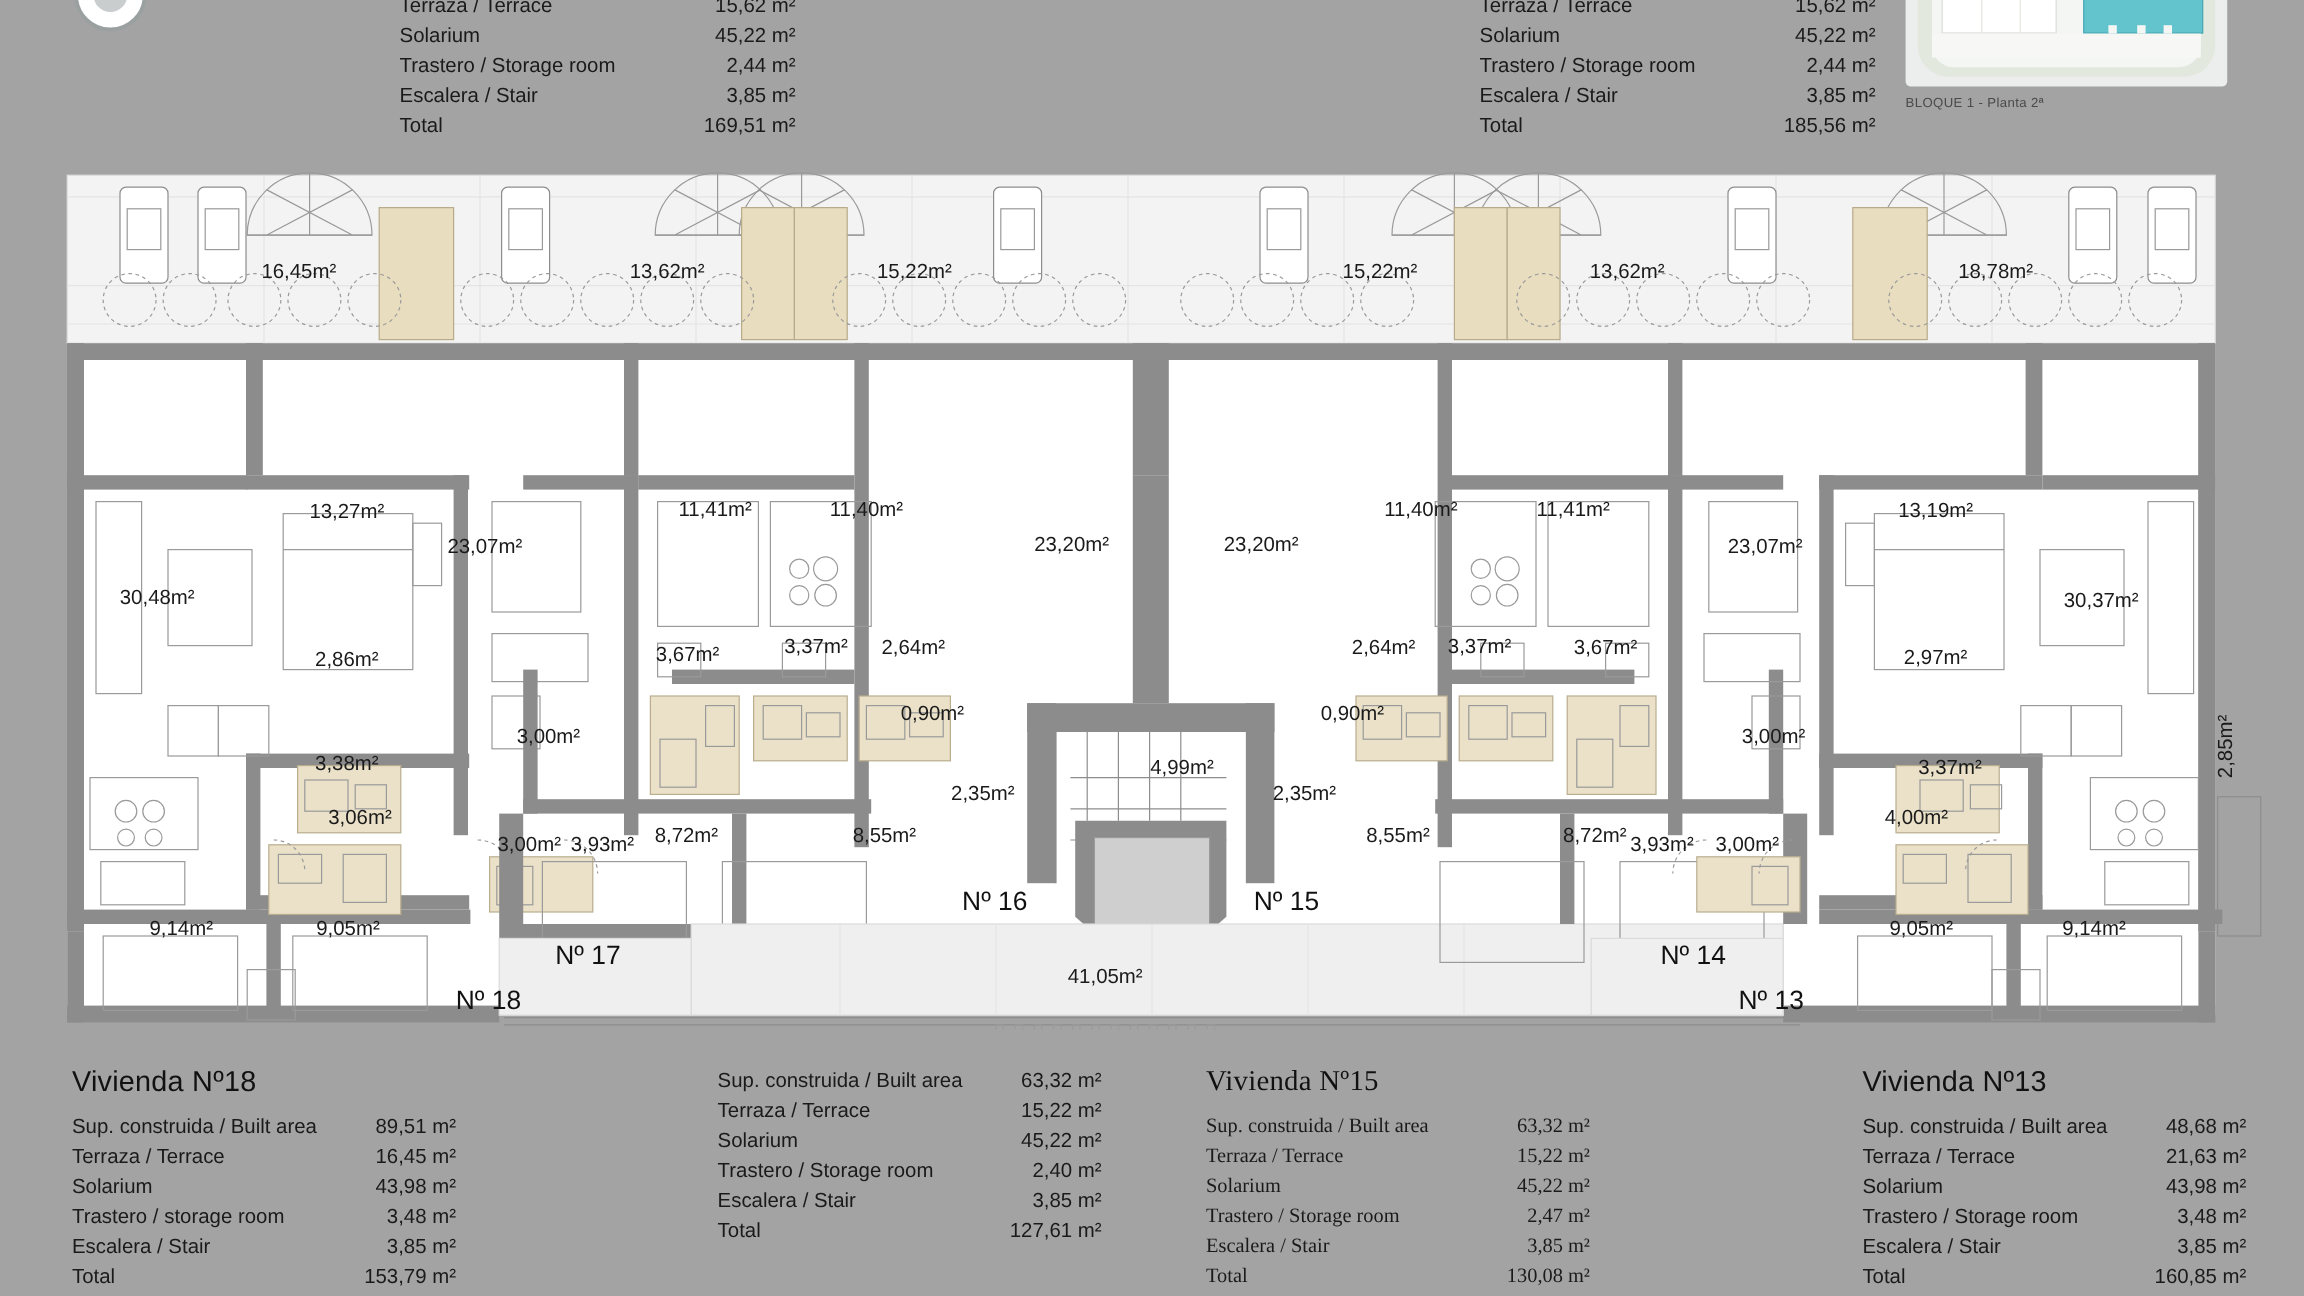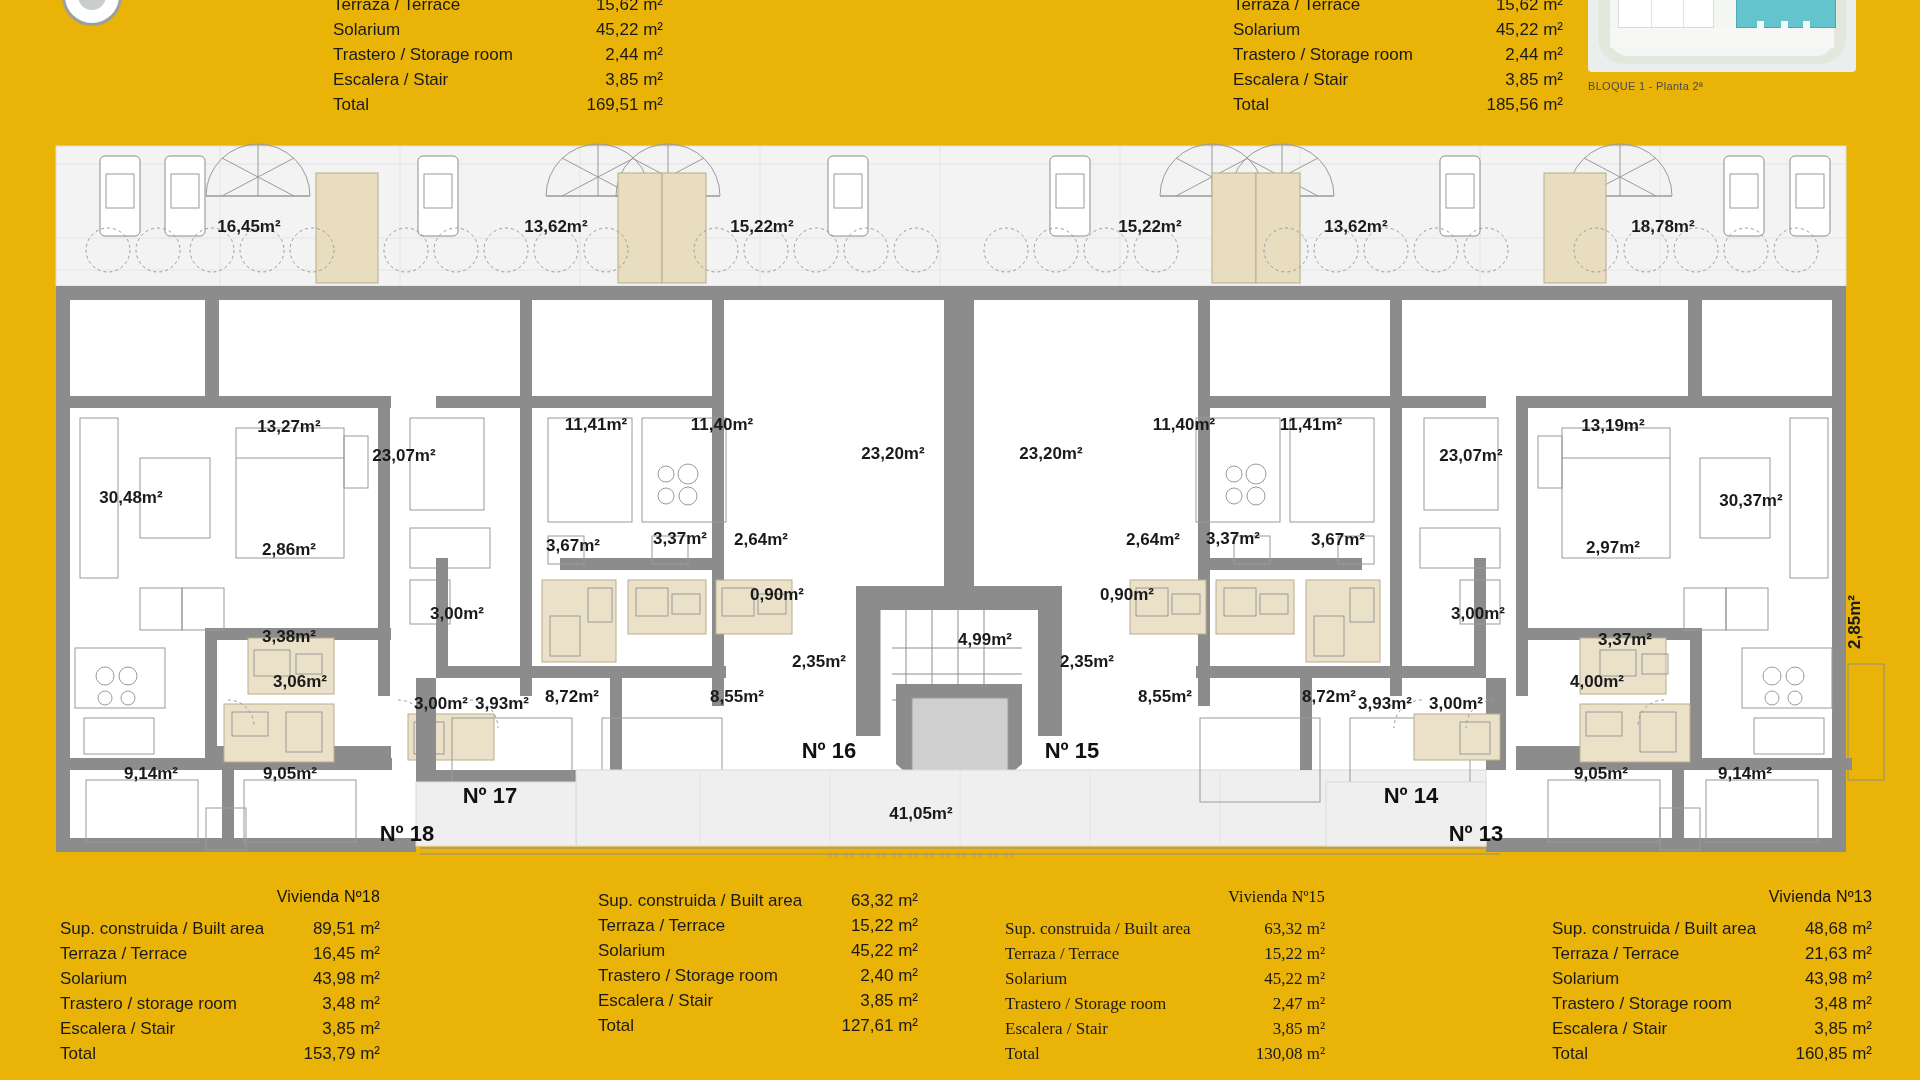--- a/index.html
+++ b/index.html
@@ -4,26 +4,26 @@
 <title>Floor Plan</title>
 <style>
   * { box-sizing: border-box; }
   html, body {
     margin: 0; padding: 0;
     width: 1920px; height: 1080px;
     background: #ffffff;
     font-family: "Liberation Sans", sans-serif;
     overflow: hidden;
   }
-  #page { position: relative; width: 1920px; height: 1080px; background:#eab308; }
+  #page { position: relative; width: 1920px; height: 1080px; background:#a3a3a3; }
 
   
   .spec-table { position: absolute; font-size: 17px; color:#1a1a1a; }
   .spec-title {
-    text-align: right; font-size: 16px; color:#111;
+    text-align: left; font-size: 24px; color:#111;
     margin-bottom: 10px; letter-spacing: .2px; white-space:nowrap;
   }
   .spec-row { display:flex; justify-content:space-between; line-height:25px; white-space:nowrap; }
   .spec-label { text-align:left; padding-right:26px; }
   .spec-value { text-align:right; font-variant-numeric: tabular-nums; }
 
   
   .top-table { position:absolute; width:330px; font-size:17px; color:#1a1a1a; }
   .top-table .spec-row { line-height:25px; }
 
@@ -60,21 +60,21 @@
   .kp-path {
     position:absolute; left:22px; top:74px; width:224px; height:20px;
     background:#f7f8f6;
   }
   .kp-caption {
     margin-top:8px; font-size:11px; color:#4a4a4a; letter-spacing:.3px;
     white-space:nowrap;
   }
 
   
-  #plan { position:absolute; left:0px; top:118px; width:1920px; height:740px;font-weight:bold; }
+  #plan { position:absolute; left:0px; top:118px; width:1920px; height:740px; }
   #plan svg { display:block; }
 
   
   #logo-frag {
     position:absolute; left:62px; top:-34px; width:60px; height:60px;
     border:3px solid #9aa0a0; border-radius:50%;
     background:#fff;
   }
   #logo-frag::after{
     content:""; position:absolute; left:13px; top:13px; width:28px; height:28px;

